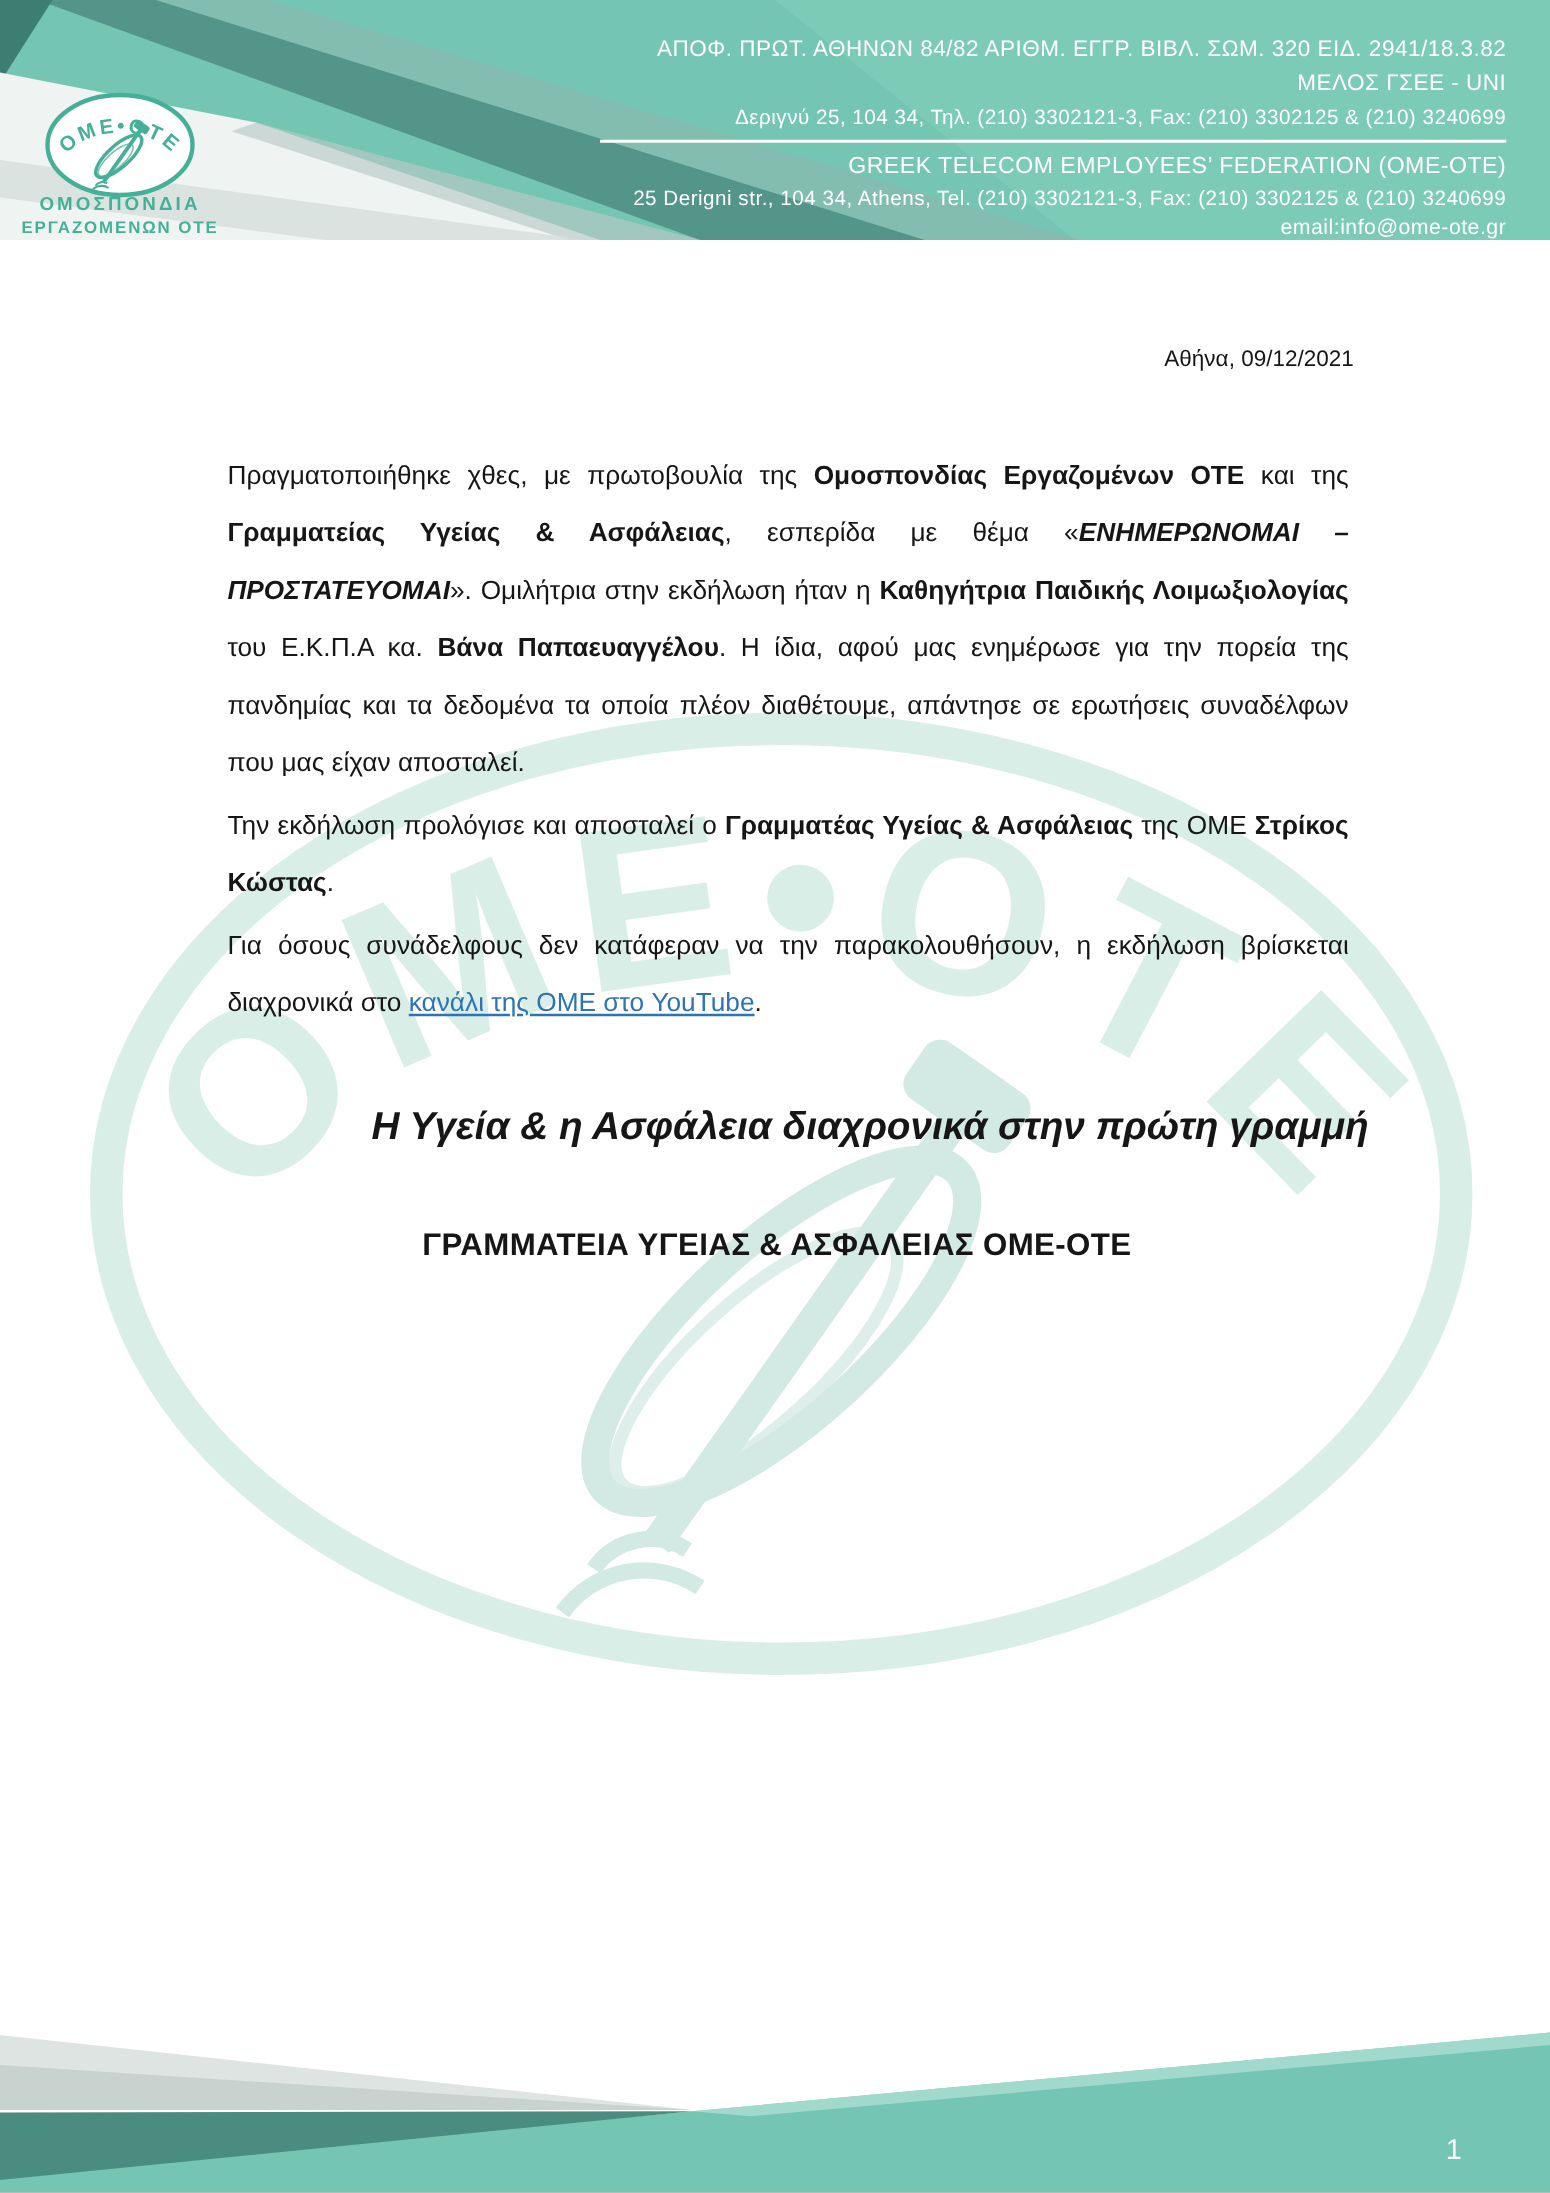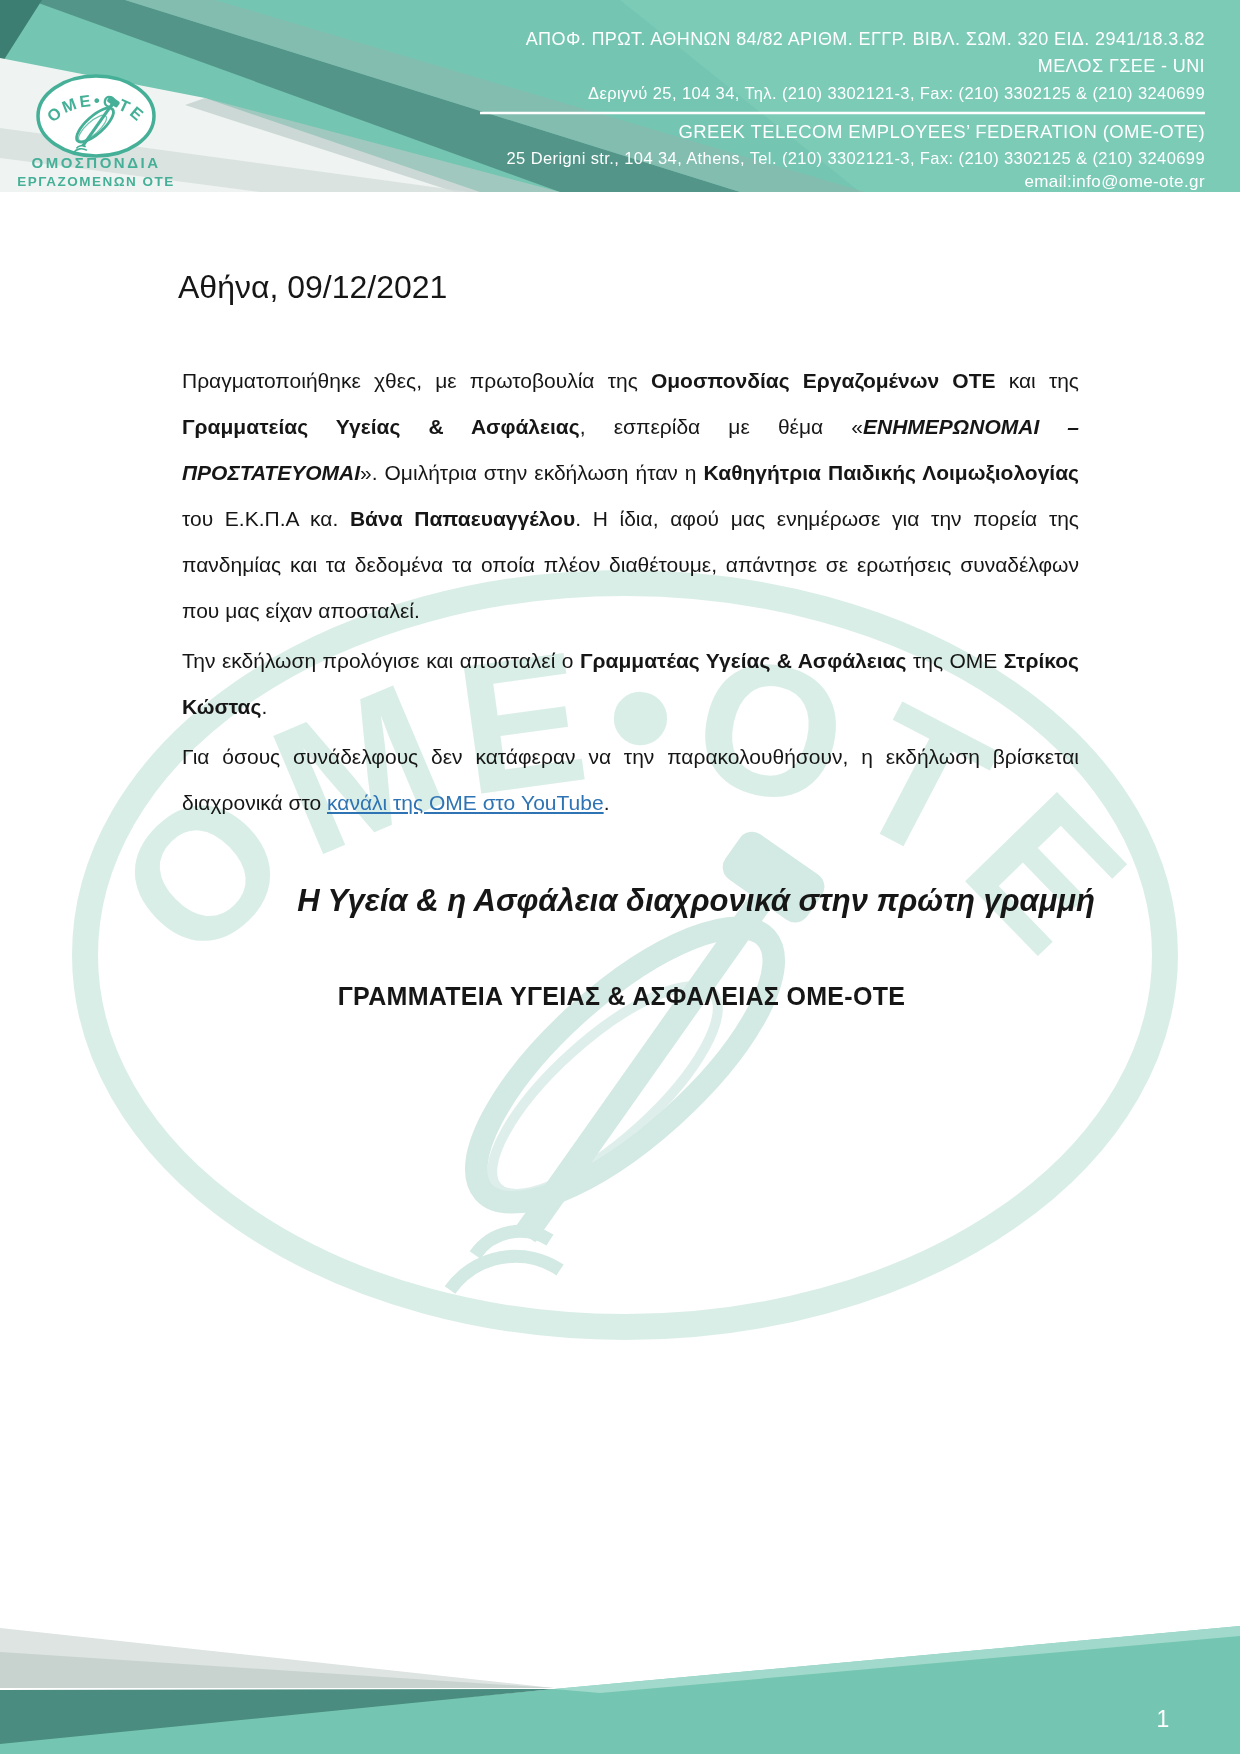--- a/index.html
+++ b/index.html
@@ -21,21 +21,21 @@
   .hdr-l1{font-size:18px}
   .hdr-l2{font-size:18px}
   .hdr-l3{font-size:16.5px}
   .hdr-l4{font-size:18.5px}
   .hdr-l5{font-size:16.5px}
   .hdr-l6{font-size:17px}
   .logo-org{font-family:"Liberation Sans",sans-serif;font-weight:bold;fill:var(--logo-green)}
   .logo-arc-text{font-family:"Liberation Sans",sans-serif;font-weight:bold;fill:var(--logo-green);font-size:16.5px;letter-spacing:2.5px}
   .wm-arc-text{font-family:"Liberation Sans",sans-serif;font-weight:bold;fill:var(--wm-tint);font-size:186px;letter-spacing:14px}
   .content{position:absolute;left:178px;top:264px;width:905px}
-  .date-line{font-size:32px;line-height:46px;margin:0 0 48px 0}
+  .date-line{font-size:18px;line-height:46px;text-align:right;margin:0 0 48px 0}
   .body-block p{margin:4px;font-size:21px;line-height:46px;text-align:justify;text-align-last:left}
   .body-block .b{font-weight:bold}
   .body-block .i{font-style:italic}
   .body-block a.lnk{color:var(--link-blue);text-decoration:underline;cursor:pointer}
   .heading{
     position:absolute;left:178px;top:866px;width:905px;margin:12px;
     text-align:right;font-size:31px;font-weight:bold;font-style:italic;line-height:46px;
   }
   .signature{
     position:absolute;left:178px;top:976px;width:887px;padding-right:18px;margin:0;

